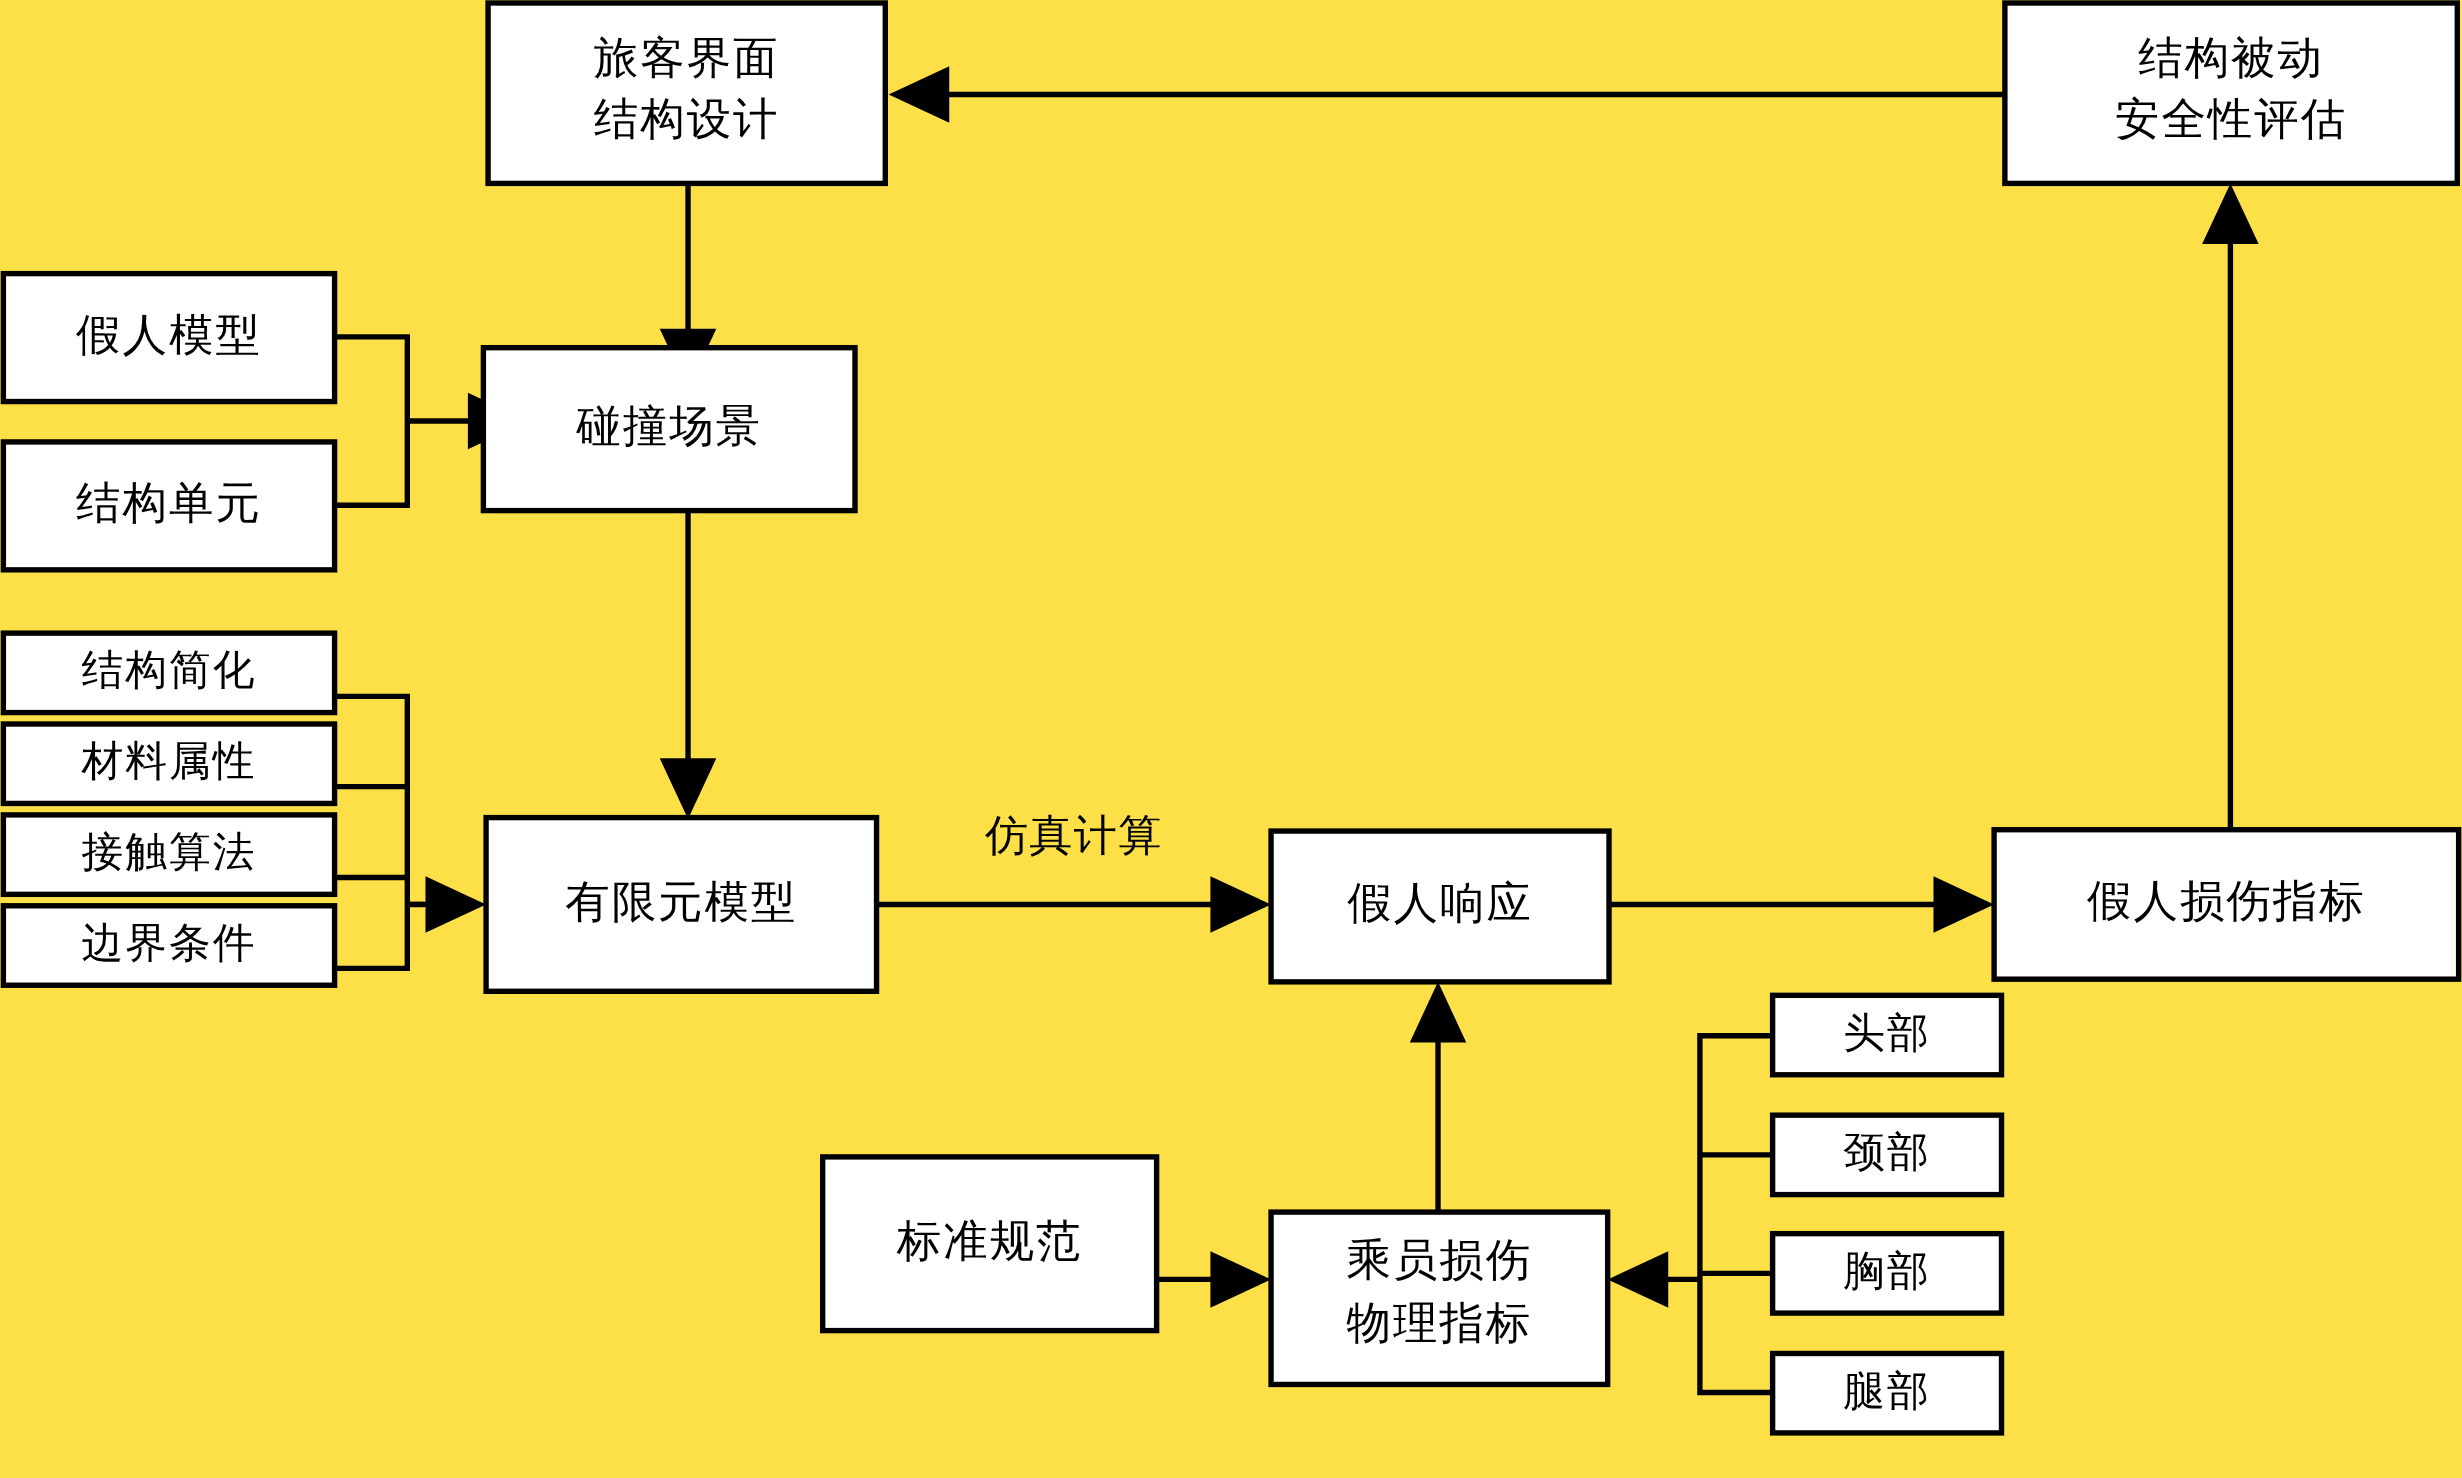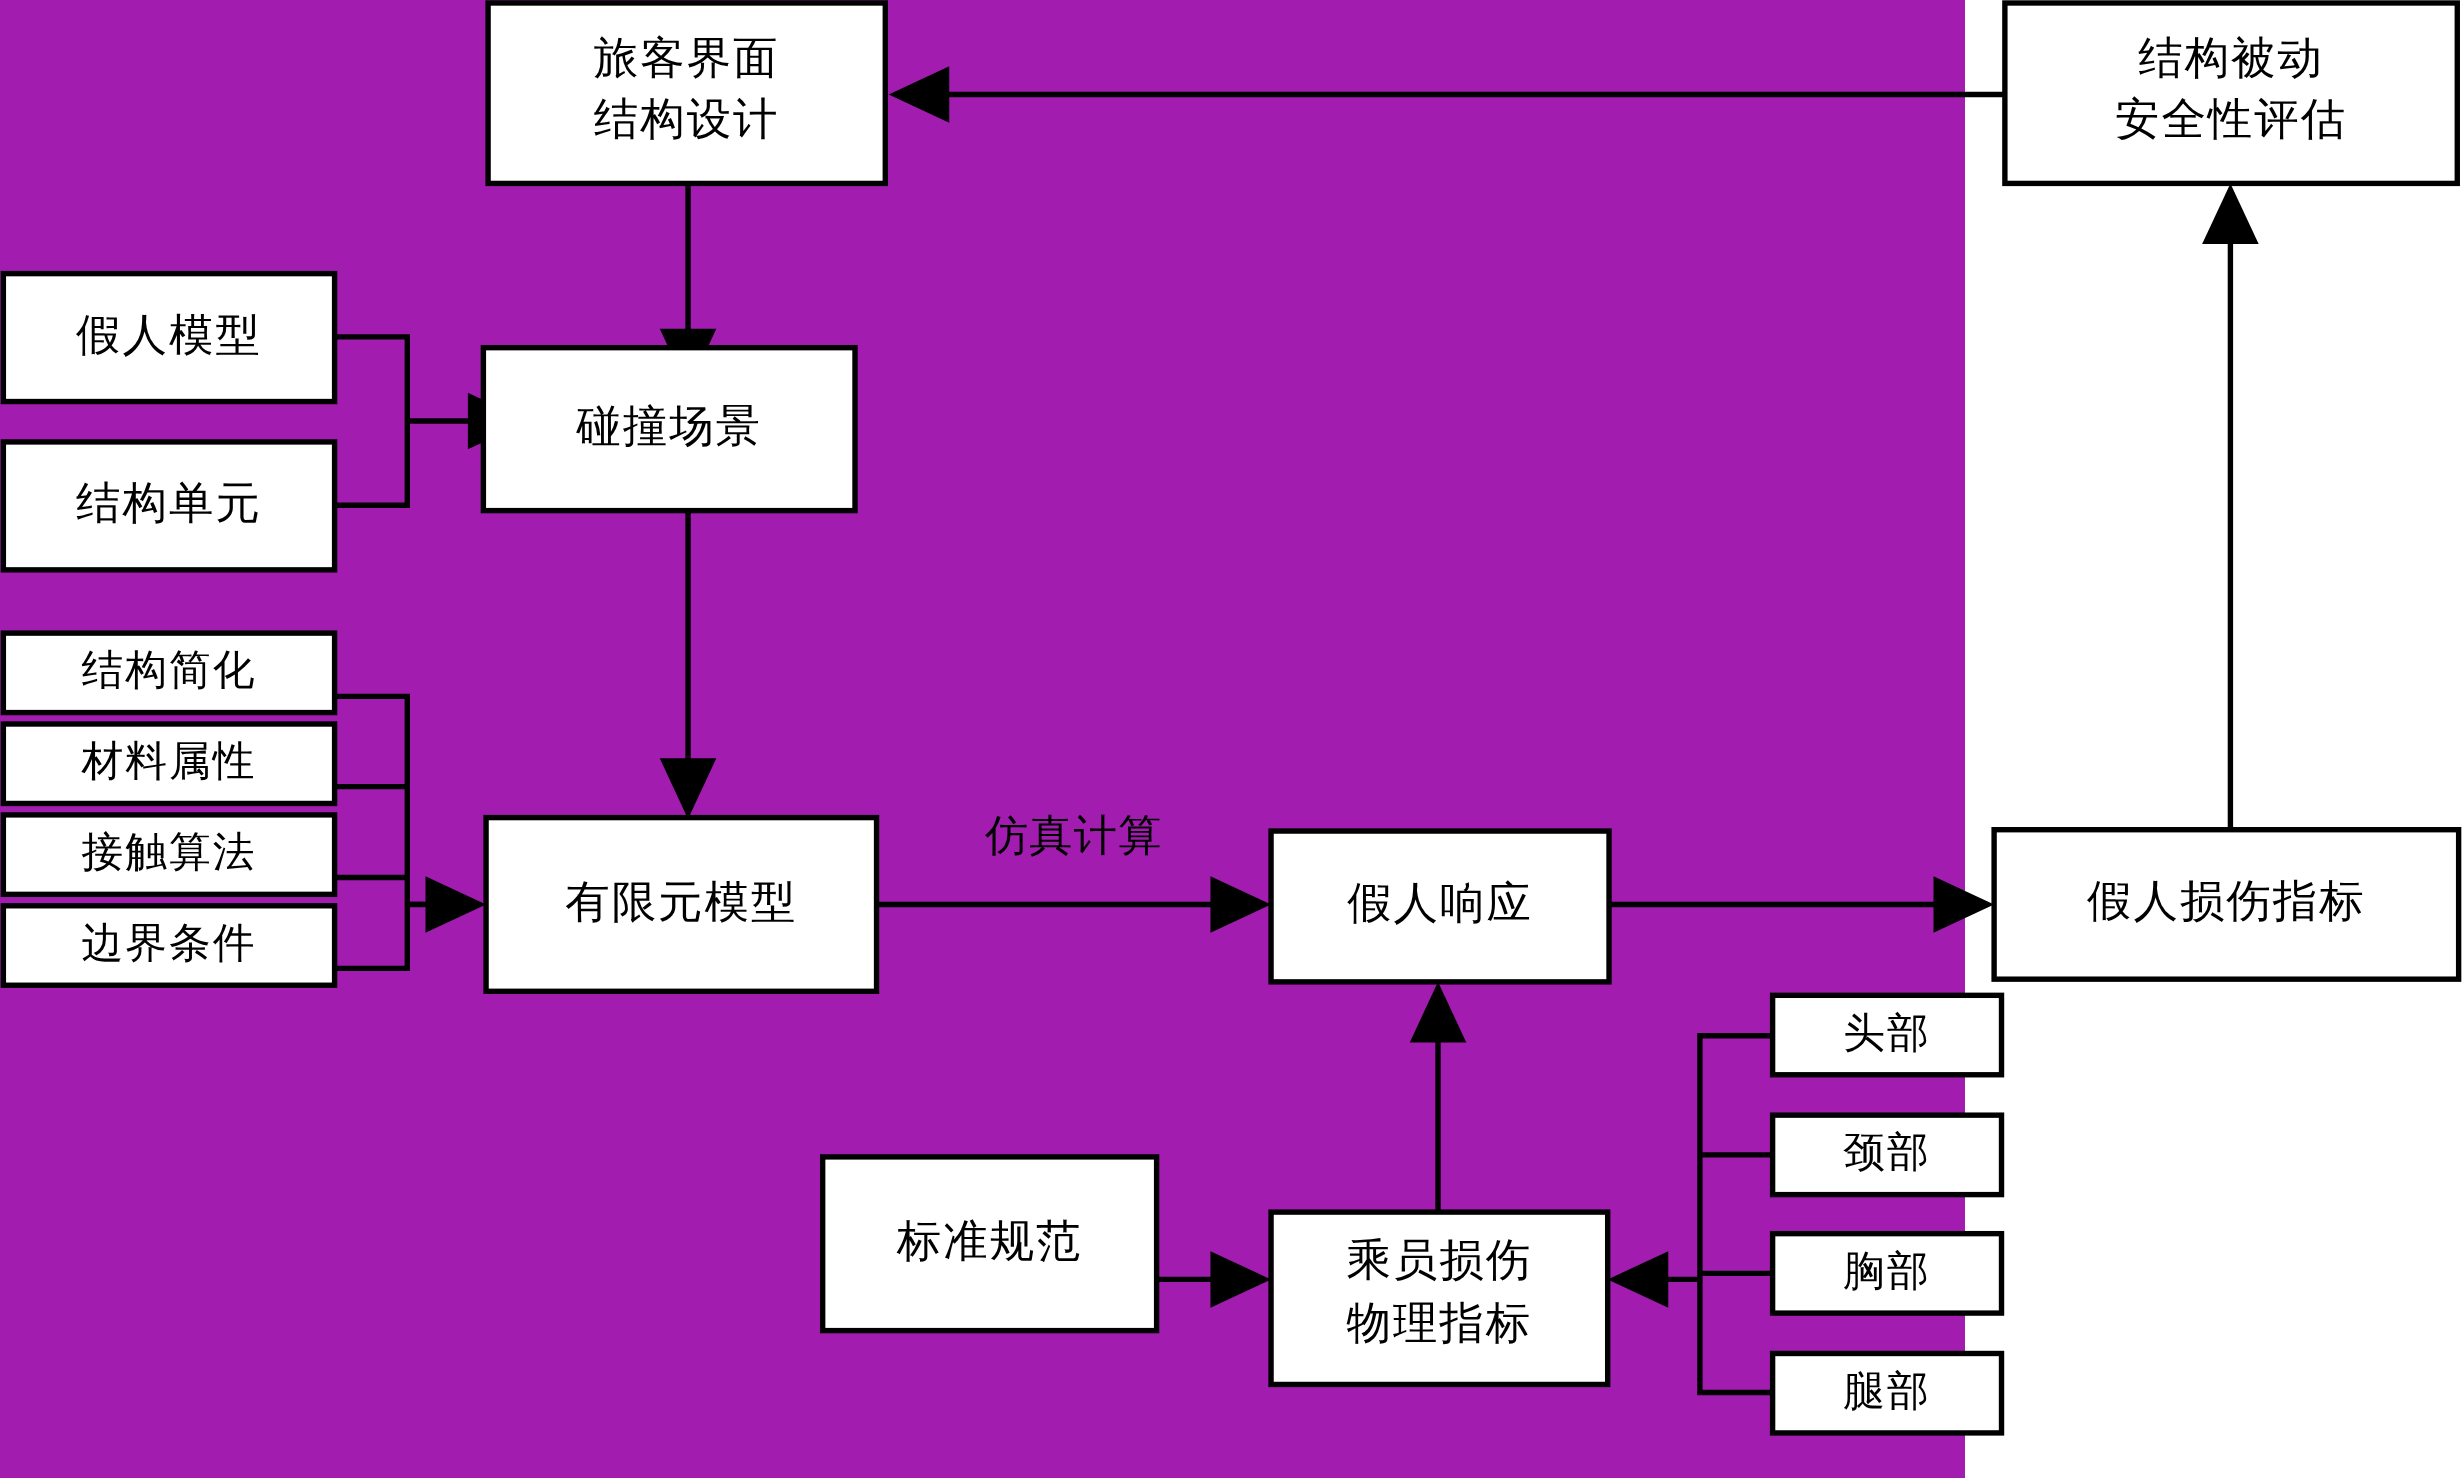--- a/index.html
+++ b/index.html
@@ -2,23 +2,23 @@
 <html style="font-size:10.8px"><head>
 <meta charset="utf-8">
 <style>
   html, body {
     margin: 0;
     padding: 0;
     background: #ffffff;
   }
   #diagram-root {
     position: relative;
-    width: 1965px;
+    width: 2462px;
     height: 1479px;
-    background: #a21caf;
+    background: #fde047;
     font-family: "Liberation Serif", "DejaVu Serif", serif;
   }
   svg#flow {
     position: absolute;
     top: 0;
     left: 0;
     width: 2462px;
     height: 1479px;
     display: block;
   }

